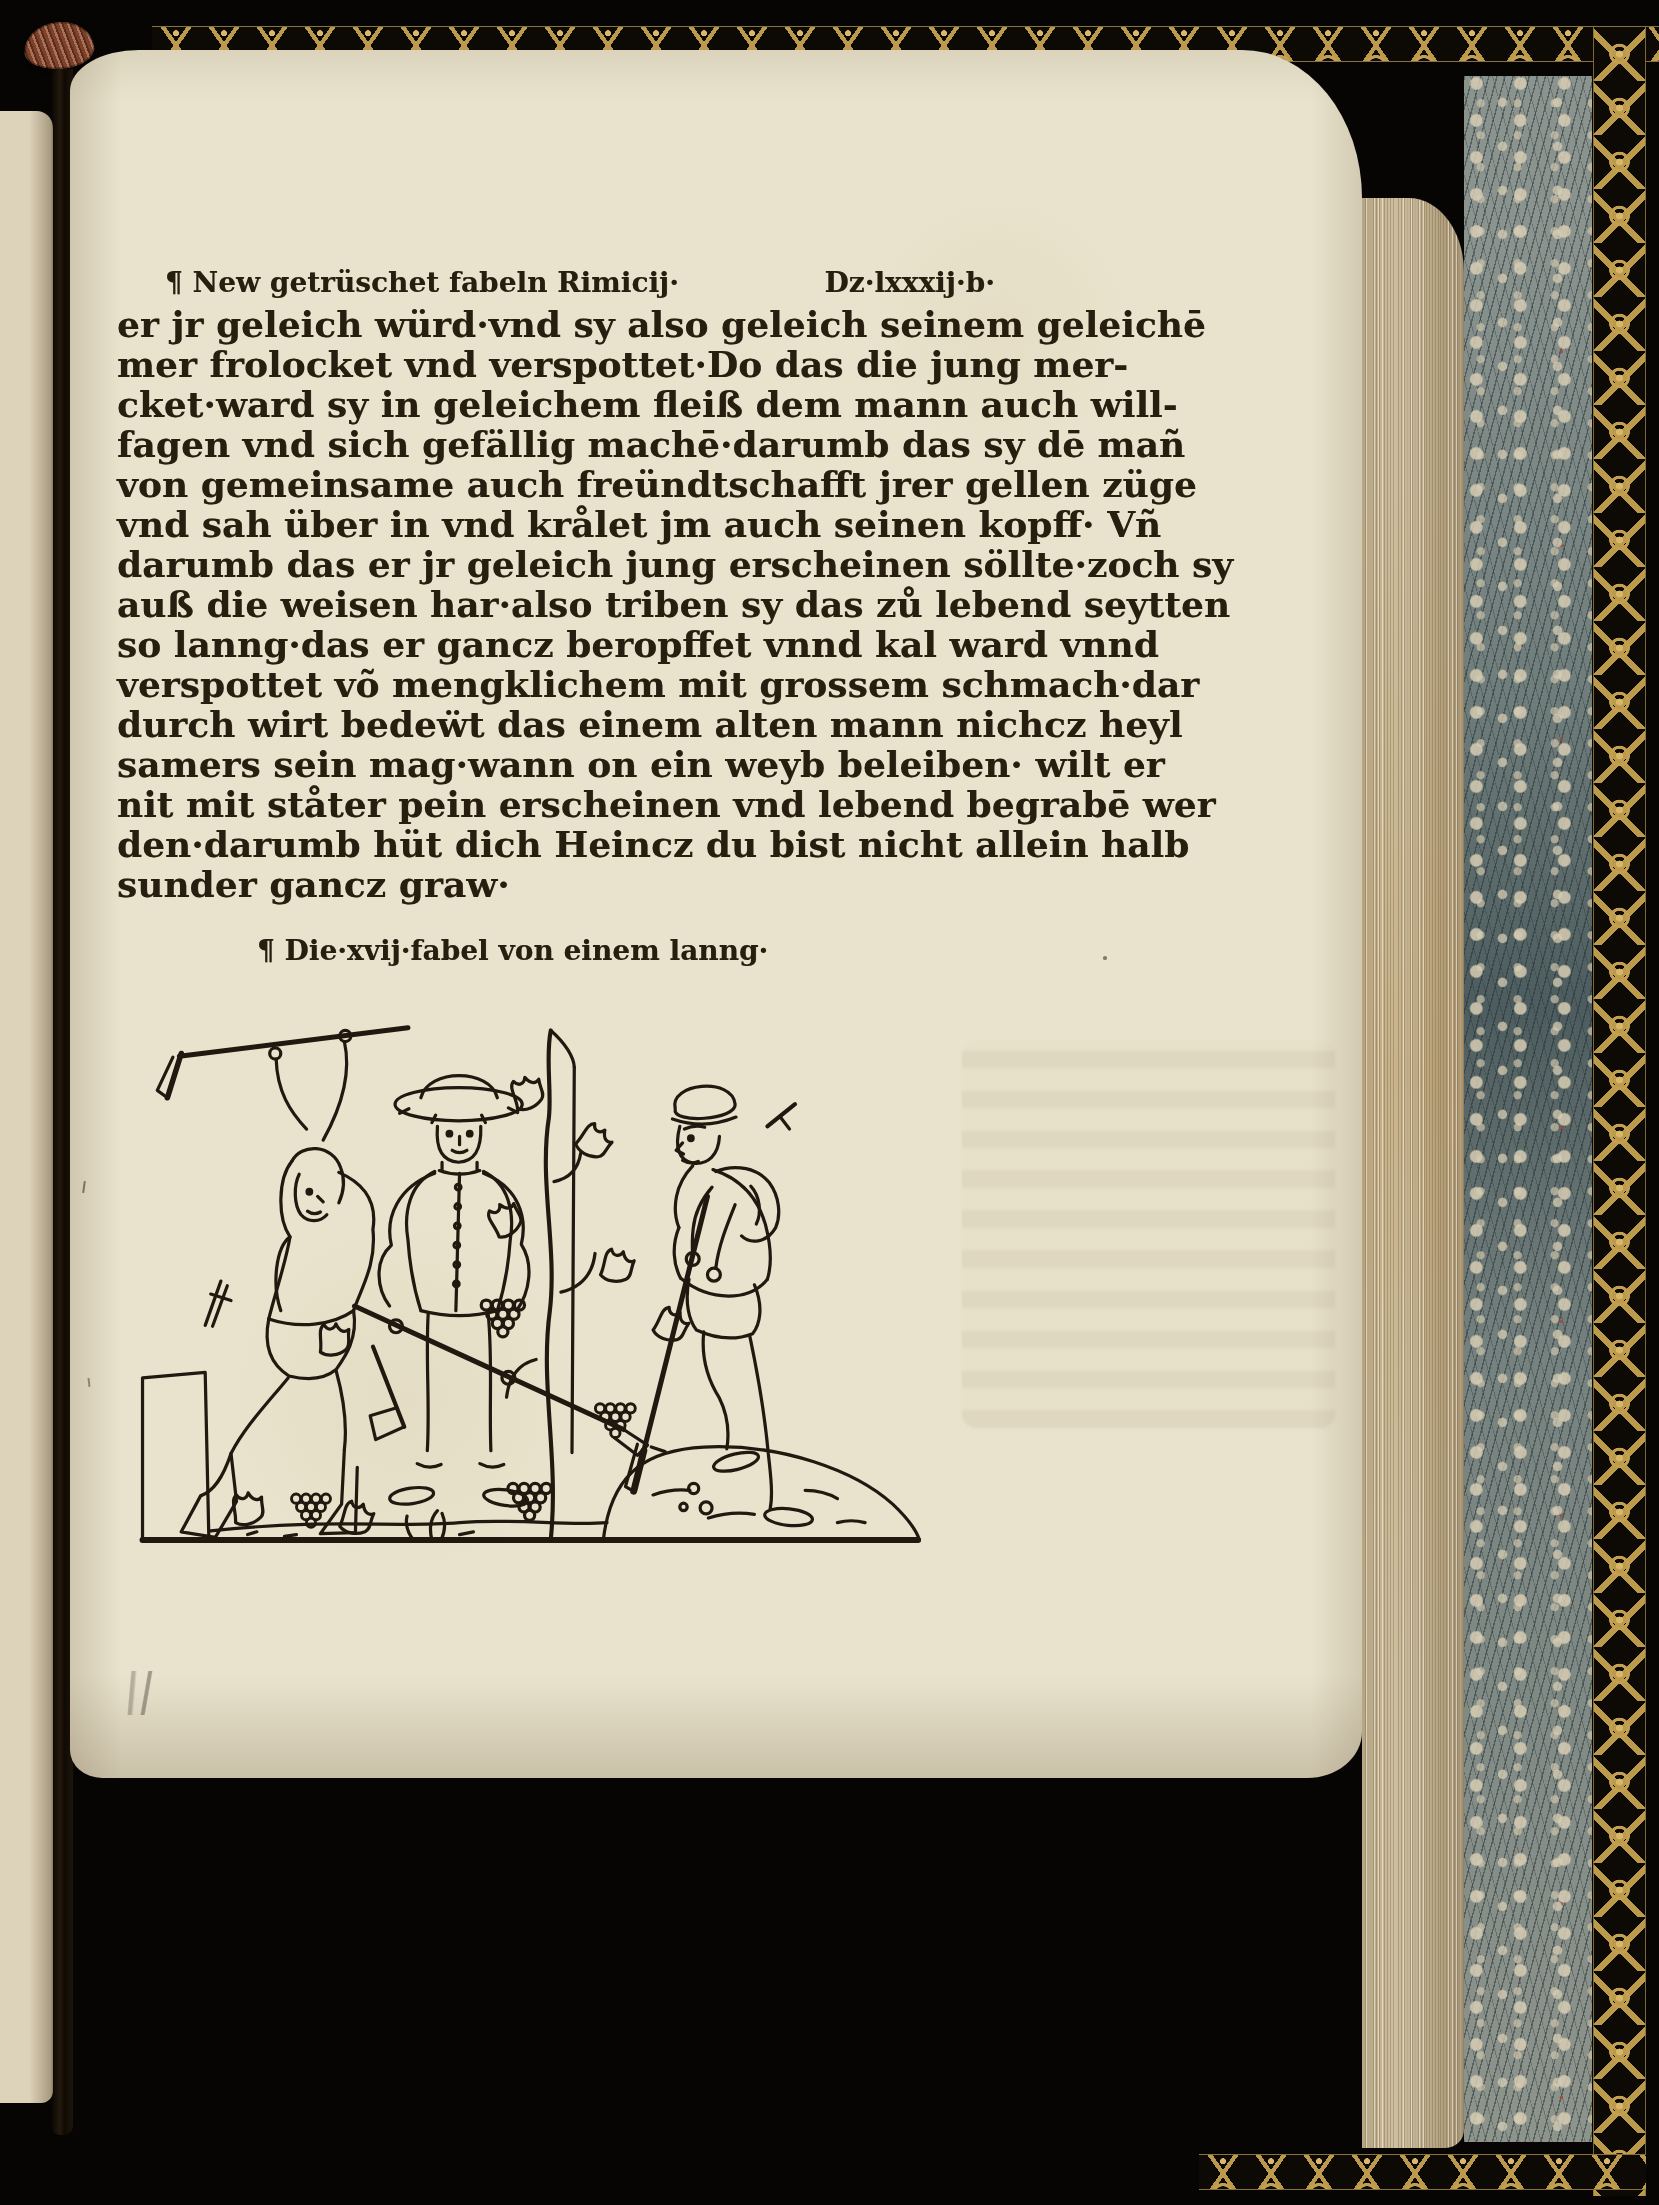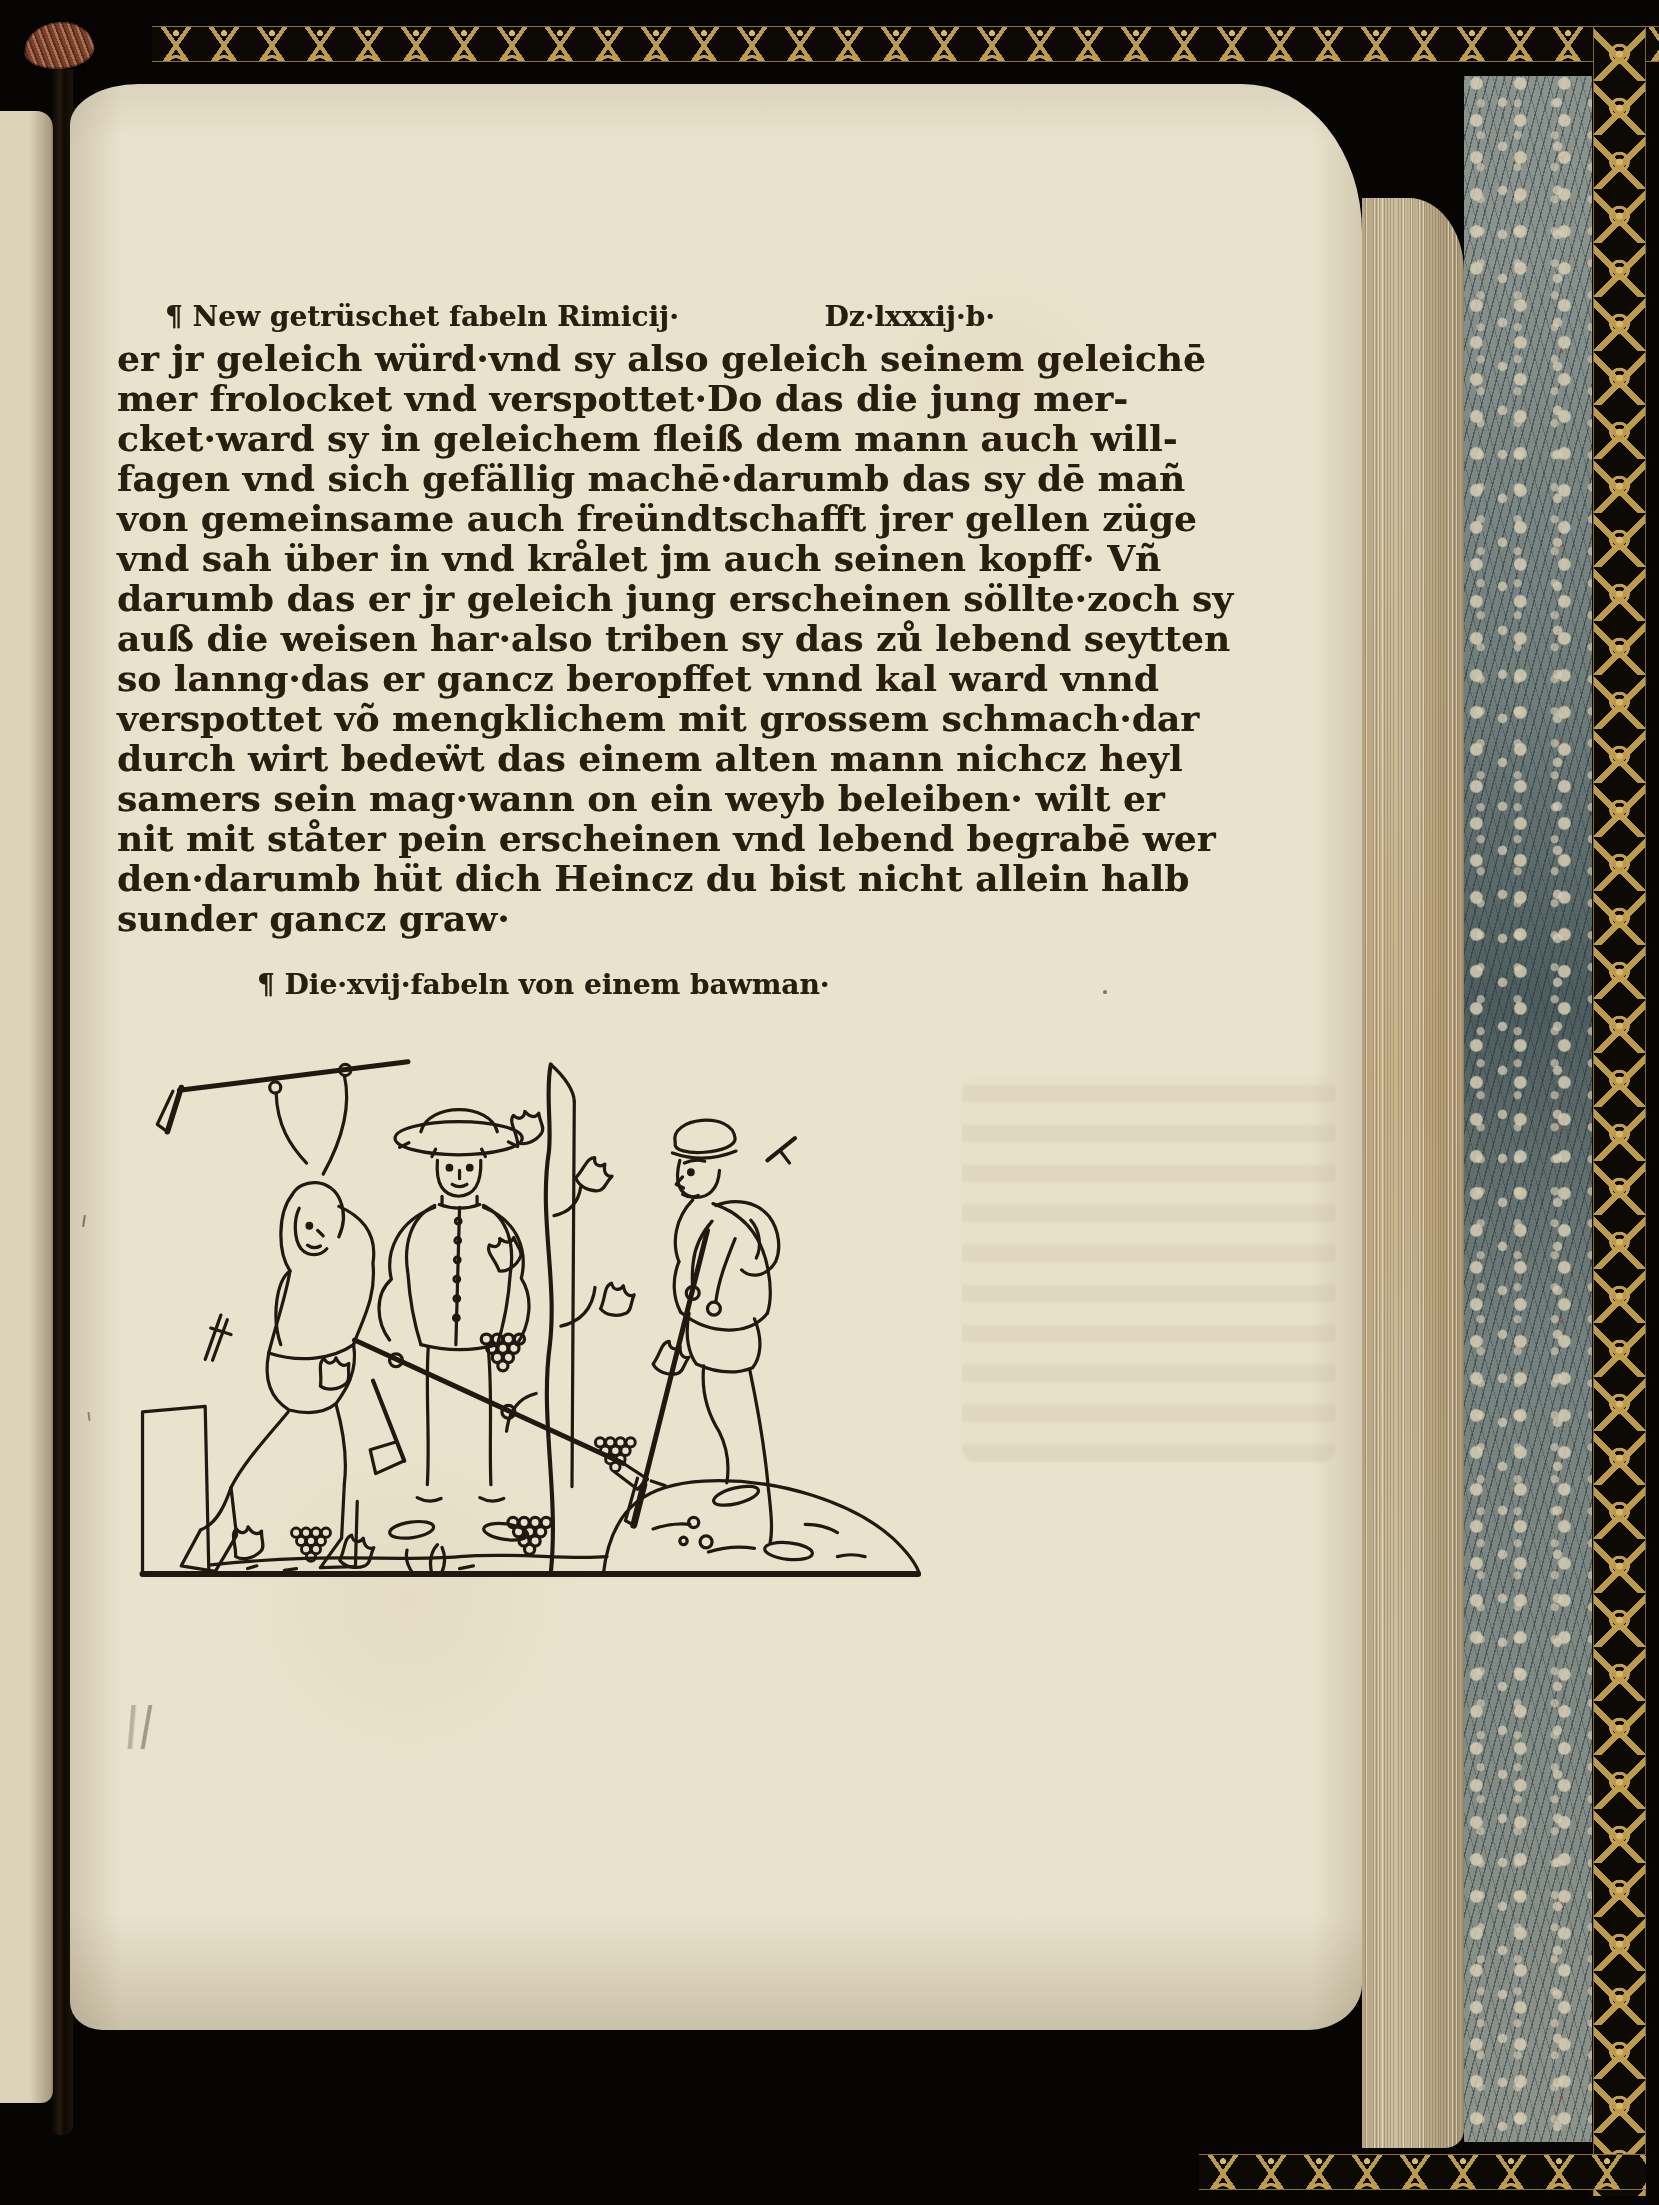--- a/index.html
+++ b/index.html
@@ -54,28 +54,28 @@
     border-radius:0 16.6px 12px 0;}
   .gutter{position:absolute;left:51px;top:69px;width:22px;height:2066px;
     background:linear-gradient(90deg, rgba(60,45,25,0), #241a0e 40%, #100a04 62%, rgba(90,70,40,.25));
     border-radius:0 0 9.2px 9.2px;}
   .headband{position:absolute;left:24px;top:22px;width:70px;height:47px;
     background:repeating-linear-gradient(75deg,#7d4028 0 3.2px,#a9705a 3.2px 5.5px,#5a2c1a 5.5px 7.4px);
     border-radius:50% 50% 45% 55% / 60% 60% 40% 40%;transform:rotate(-6deg);
     box-shadow:inset 0 0 0 1.4px rgba(0,0,0,.35), 0 2.8px 4.6px rgba(0,0,0,.6);}
 
   
-  .page{position:absolute;left:70px;top:50px;width:1292px;height:1946px;background-color:#e9e3cd;
+  .page{position:absolute;left:70px;top:50px;width:1292px;height:1728px;background-color:#e9e3cd;
     background-image:
       radial-gradient(circle 194px at 72% 16%, rgba(205,185,145,.14), rgba(0,0,0,0) 70%),
       radial-gradient(circle 258px at 26% 78%, rgba(195,175,135,.13), rgba(0,0,0,0) 70%),
       linear-gradient(90deg, rgba(120,100,70,.22), rgba(0,0,0,0) 4%),
       linear-gradient(270deg, rgba(130,110,80,.22), rgba(0,0,0,0) 4%),
       linear-gradient(180deg, rgba(120,100,70,.12), rgba(0,0,0,0) 3%, rgba(0,0,0,0) 94%, rgba(110,90,60,.25));
-    border-radius:69px 120px 55px 32px / 41px 148px 46px 28px;margin-top:34px;}
+    border-radius:69px 120px 55px 32px / 41px 148px 46px 28px;}
 
   .ink{color:#281e10;font-weight:700;text-shadow:0.2px 0.2px 0.4px rgba(30,20,8,.45);}
   .line{position:absolute;left:47px;width:879px;height:40px;font-size:36px;line-height:40px;
         text-align:justify;text-align-last:justify;white-space:nowrap;letter-spacing:0;}
   .line.short{text-align:right;text-align-last:left;}
   .heading{position:absolute;left:95px;top:212px;width:830px;height:41px;font-size:28px;line-height:41px;
            display:flex;justify-content:space-between;}
   .caption{position:absolute;left:187px;top:880px;font-size:28px;line-height:41px;white-space:nowrap;}
 
   .woodcut{position:absolute;left:67px;top:938px;width:811px;height:560px;}
@@ -126,21 +126,21 @@
       <div class="line ink" style="top:534px">auß die weisen har·also triben sy das zů lebend seytten</div>
       <div class="line ink" style="top:574px">so lanng·das er gancz beropffet vnnd kal ward vnnd</div>
       <div class="line ink" style="top:614px">verspottet võ mengklichem mit grossem schmach·dar</div>
       <div class="line ink" style="top:654px">durch wirt bedeẅt das einem alten mann nichcz heyl</div>
       <div class="line ink" style="top:694px">samers sein mag·wann on ein weyb beleiben· wilt er</div>
       <div class="line ink" style="top:734px">nit mit ståter pein erscheinen vnd lebend begrabē wer</div>
       <div class="line ink" style="top:774px">den·darumb hüt dich Heincz du bist nicht allein halb</div>
       <div class="line ink short" style="top:814px">sunder gancz graw·</div>
     </div>
 
-    <div class="caption ink">¶ Die·xvij·fabeln von einem bawman·</div>
+    <div class="caption ink">¶ Die·xvij·fabel von einem lanng·</div>
 
     <div class="woodcut" aria-label="Woodcut: three peasants working a vineyard — left man swings a mattock overhead, middle man in a broad-brimmed hat holds a hoe and hatchet, right man in a cap digs with a spade beside a grapevine with hanging grape clusters">
       <svg viewBox="0 0 1760 1215" stroke="#211910" stroke-width="7" fill="none" stroke-linecap="round" stroke-linejoin="round">
         <defs>
           <g id="leaf">
               <path d="M0 0 C8 -26 0 -50 16 -58 C22 -42 36 -44 42 -56 C48 -36 60 -34 68 -40 C62 -20 68 -6 56 2 C38 13 14 13 0 0 Z"></path>
             </g>
           <g id="grapes">
             <circle cx="-12" cy="0" r="11"></circle>
               <circle cx="12" cy="0" r="11"></circle>

